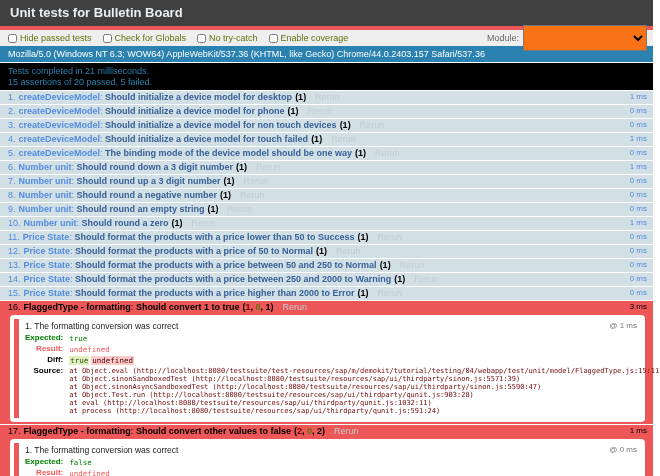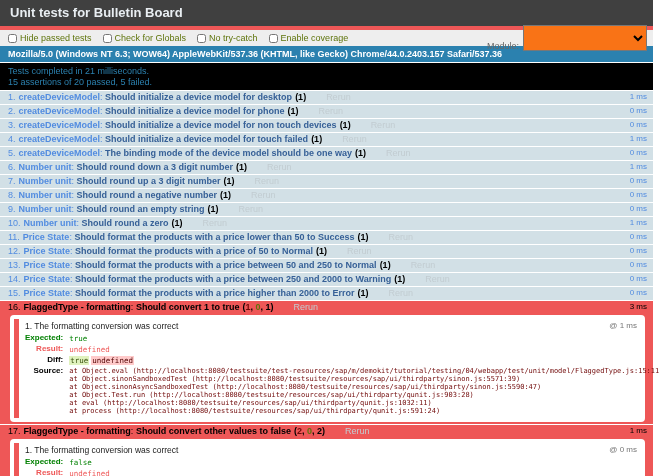--- a/index.html
+++ b/index.html
@@ -17,29 +17,29 @@
   }
   #qunit-banner { height:4px; background:#EE5757; }
 
   
   #qunit-toolbar {
     background:#EEEEEE; color:#5E740B; font-size:9px;
     height:16px; padding:0 6px 0 8px; display:flex; align-items:center; gap:11px;
   }
   #qunit-toolbar label { display:inline-flex; align-items:center; gap:3px; cursor:pointer; }
   #qunit-toolbar input[type=checkbox] { width:9px; height:9px; margin:0; }
-  .toolbar-right { margin-left:auto; display:flex; align-items:flex-end; gap:4px; color:#666; }
+  .toolbar-right { margin-left:auto; display:flex; align-items:center; gap:4px; color:#666; }
   .toolbar-right select {
     font-family:inherit; font-size:8.5px; width:124px; height:15px;
     border:1px solid #777; background:#f97316; padding:12px 1px; color:#000;
   }
 
   
   #qunit-userAgent {
-    background:#2B81AF; color:#fff; font-weight:bold; font-size:9px;
+    background:#2B81AF; color:#fff; font-weight:normal; font-size:9px;
     padding:3px 8px; line-height:10px; border-bottom:1px solid #fff;
   }
 
   
   #qunit-testresult {
     background:#000000; color:#2B81AF; font-size:9px;
     padding:3px 8px; line-height:10.5px; border-bottom:1px solid #fff;
   }
 
   
@@ -50,21 +50,21 @@
   li.pass { background:#D2E0E6; color:#528CE0; }
   li.fail { background:#EE5757; color:#000; padding-bottom:5px; }
   .num { margin-right:3px; }
   .module-name { font-weight:bold; }
   .test-name { font-weight:bold; }
   .pass .test-name { color:#366097; }
   .fail .test-name { color:#000; }
   .counts { font-weight:bold; color:#000; margin-left:3px; }
   .counts .failed { color:#710909; }
   .counts .passed { color:#5E740B; }
-  .rerun { color:#C2CCD1; margin-left:20px; text-decoration:none; cursor:pointer; }
+  .rerun { color:#C2CCD1; margin-left:9px; text-decoration:none; cursor:pointer; }
   .runtime { float:right; font-size:8px; }
   .pass .runtime { color:#528CE0; }
   .fail .runtime { color:#000; }
 
   
   .qunit-assert-list {
     list-style:none; margin:3px 2px 0 2px; padding:4px;
     background:#fff; border-radius:4px;
   }
   .assert-item {

